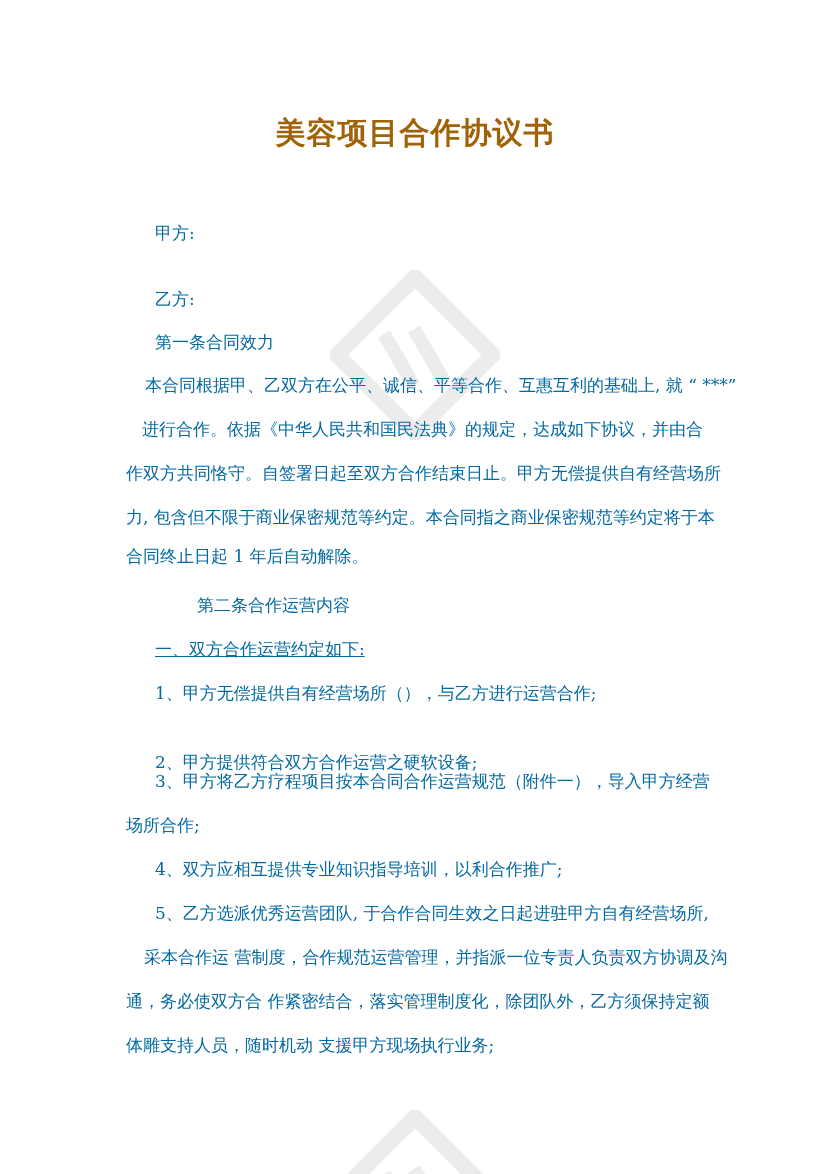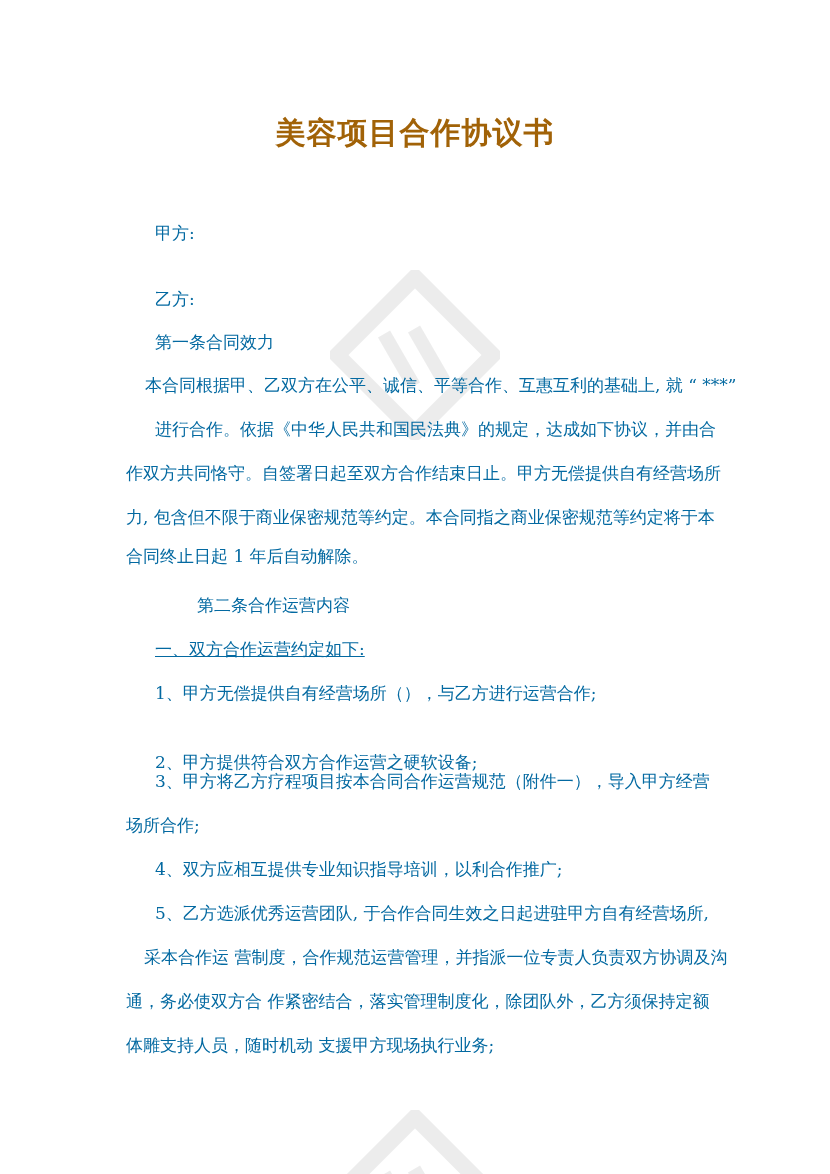--- a/index.html
+++ b/index.html
@@ -64,21 +64,21 @@
 </svg>
 
 <div>
   <div class="title">美容项目合作协议书</div>
 
   <div class="line" style="left:155px; top:222px;">甲方:</div>
   <div class="line" style="left:155px; top:288px;">乙方:</div>
 
   <div class="line" style="left:155px; top:331px;">第一条合同效力</div>
   <div class="line" style="left:136px; top:374px;margin-left:9px;">本合同根据甲、乙双方在公平、诚信、平等合作、互惠互利的基础上, 就 “ ***”</div>
-  <div class="line" style="left:155px; top:418px;text-align:right;">进行合作。依据《中华人民共和国民法典》的规定，达成如下协议，并由合</div>
+  <div class="line" style="left:142px; top:418px;text-align:right;">进行合作。依据《中华人民共和国民法典》的规定，达成如下协议，并由合</div>
   <div class="line" style="left:126px; top:462px;">作双方共同恪守。自签署日起至双方合作结束日止。甲方无偿提供自有经营场所</div>
   <div class="line" style="left:126px; top:506px;">力, 包含但不限于商业保密规范等约定。本合同指之商业保密规范等约定将于本</div>
   <div class="line" style="left:126px; top:545px;">合同终止日起 1 年后自动解除。</div>
 
   <div class="line" style="left:155px; top:594px;margin-left:42px;">第二条合作运营内容</div>
   <div class="line" style="left:155px; top:638px;text-decoration:underline;">一、双方合作运营约定如下:</div>
 
   <div class="line" style="left:155px; top:682px;">1、甲方无偿提供自有经营场所（），与乙方进行运营合作;</div>
   <div class="line" style="left:155px; top:726px;margin-top:25px;">2、甲方提供符合双方合作运营之硬软设备;</div>
   <div class="line" style="left:155px; top:770px;">3、甲方将乙方疗程项目按本合同合作运营规范（附件一），导入甲方经营</div>

